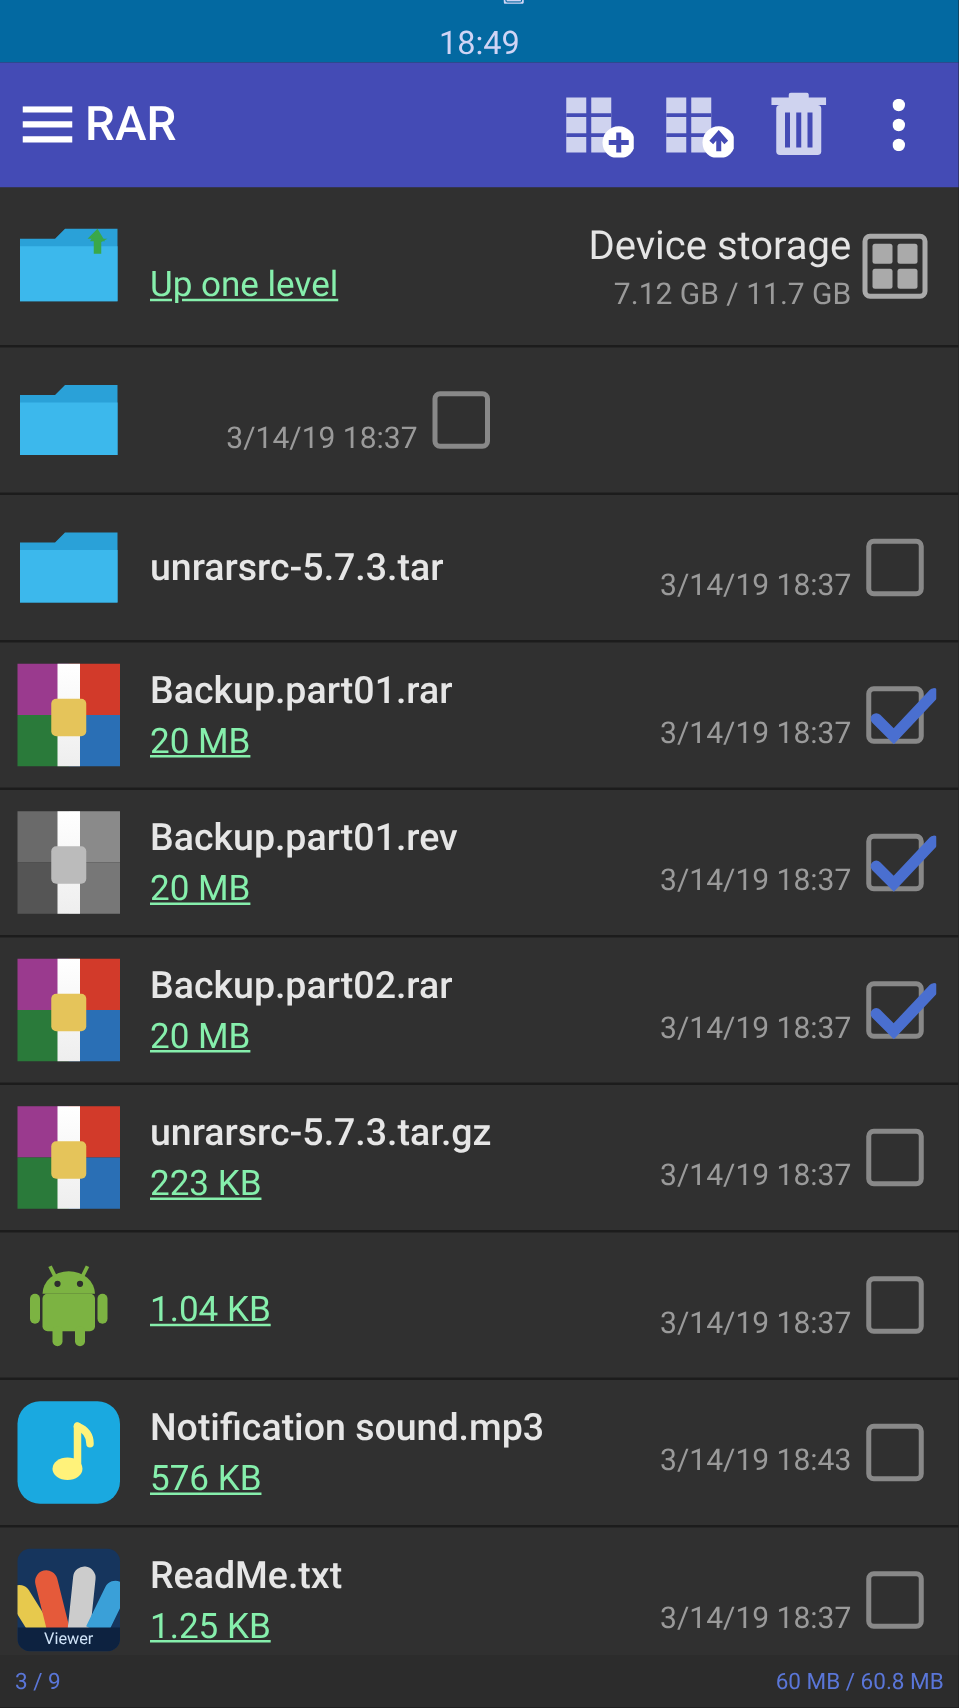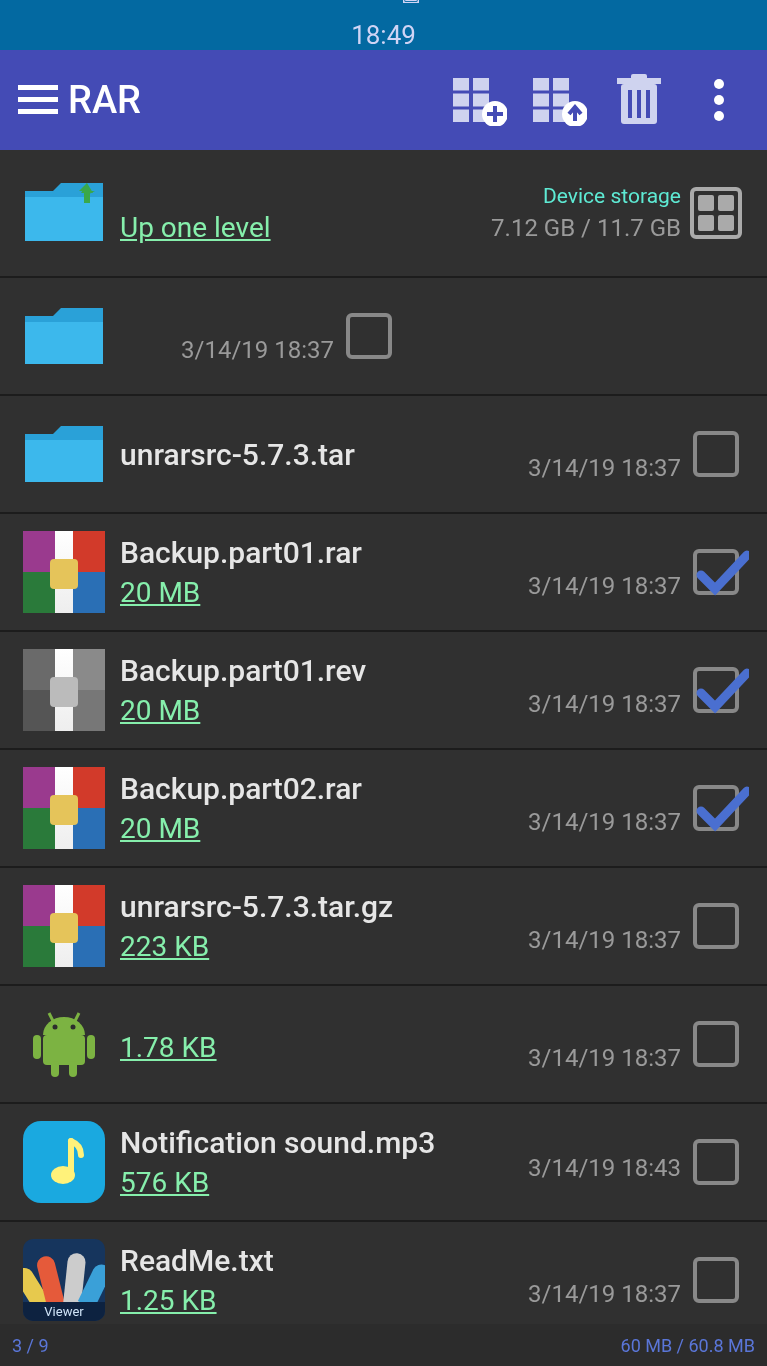--- a/index.html
+++ b/index.html
@@ -9,26 +9,26 @@
   .status-bar .battery { display: inline-flex; align-items: center; gap: 6px; }
   .app-bar { height: 100px; background: #444bb5; display: flex; align-items: center; padding: 0 8px; }
   .app-bar .hamburger { width: 60px; display: flex; justify-content: center; }
   .app-bar .title { color: #fff; font-size: 38px; font-weight: 500; flex: 0 0 auto; }
   .app-bar .spacer { flex: 1; }
   .app-bar .action { width: 80px; display: flex; justify-content: center; align-items: center; }
   .app-bar svg { display: block; }
   .list { flex: 1; background: #303030; overflow: hidden; }
   .row { display: flex; align-items: center; height: 118px; border-bottom: 2px solid #1c1c1c; padding: 0 16px 0 14px; }
   .row.top-row { height: 128px; }
-  .icon-cell { width: 100px; display: flex; justify-content: center; align-items: center; }
+  .icon-cell { width: 100px; display: flex; justify-content: flex-start; align-items: center; }
   .text-cell { flex: 1; display: flex; flex-direction: column; justify-content: center; padding-left: 6px; }
   .name { color: #e6e6e6; font-size: 30px; font-weight: 500; }
   .sub { color: #86efac; font-size: 28px; margin-top: 6px; text-decoration: underline; }
   .meta-cell { width: 220px; text-align: right; display: flex; flex-direction: column; justify-content: center; }
-  .meta-cell .line1 { color: #5eead4; font-size: 21px; }
+  .meta-cell .line1 { color: #e5e5e5; font-size: 32px; }
   .meta-cell .line2 { color: #9a9a9a; font-size: 24px; margin-top: 6px; }
   .check-cell { width: 70px; display: flex; justify-content: center; align-items: center; }
   .checkbox { width: 46px; height: 46px; border: 4px solid #888; border-radius: 6px; position: relative; }
   .checkbox.checked svg { position: absolute; top: -6px; left: -2px; }
   .grid-btn { width: 52px; height: 52px; border: 4px solid #aaa; border-radius: 6px; display: grid; grid-template-columns: 1fr 1fr; grid-template-rows: 1fr 1fr; gap: 4px; padding: 4px; }
   .grid-btn div { background: #aaa; border-radius: 2px; }
   .footer { height: 42px; background: #2c2c2c; display: flex; align-items: center; justify-content: space-between; padding: 0 12px; color: #5a76d8; font-size: 18px; }
   
   .folder-svg { width: 82px; height: 68px; }
   .rar-icon { width: 82px; height: 82px; display: grid; grid-template-columns: 1fr 1fr; grid-template-rows: 1fr 1fr; position: relative; }
@@ -302,21 +302,21 @@
                 <rect x="64" y="34" width="8" height="24" rx="4" fill="#7cb342"></rect>
                 <rect x="28" y="60" width="8" height="16" rx="4" fill="#7cb342"></rect>
                 <rect x="46" y="60" width="8" height="16" rx="4" fill="#7cb342"></rect>
                 <line x1="26" y1="12" x2="30" y2="20" stroke="#7cb342" stroke-width="3"></line>
                 <line x1="56" y1="12" x2="52" y2="20" stroke="#7cb342" stroke-width="3"></line>
                 <circle cx="32" cy="26" r="2.5" fill="#2d2d2d"></circle>
                 <circle cx="50" cy="26" r="2.5" fill="#2d2d2d"></circle>
               </svg></div>
           </div>
           <div class="text-cell">
-            <div class="sub">1.78 KB</div>
+            <div class="sub">1.04 KB</div>
           </div>
           <div class="meta-cell">
             <div class="line2" style="margin-top:28px">3/14/19 18:37</div>
           </div>
           <div class="check-cell">
             <div class="checkbox"></div>
           </div>
         </div>
         <div class="row">
           <div class="icon-cell">

